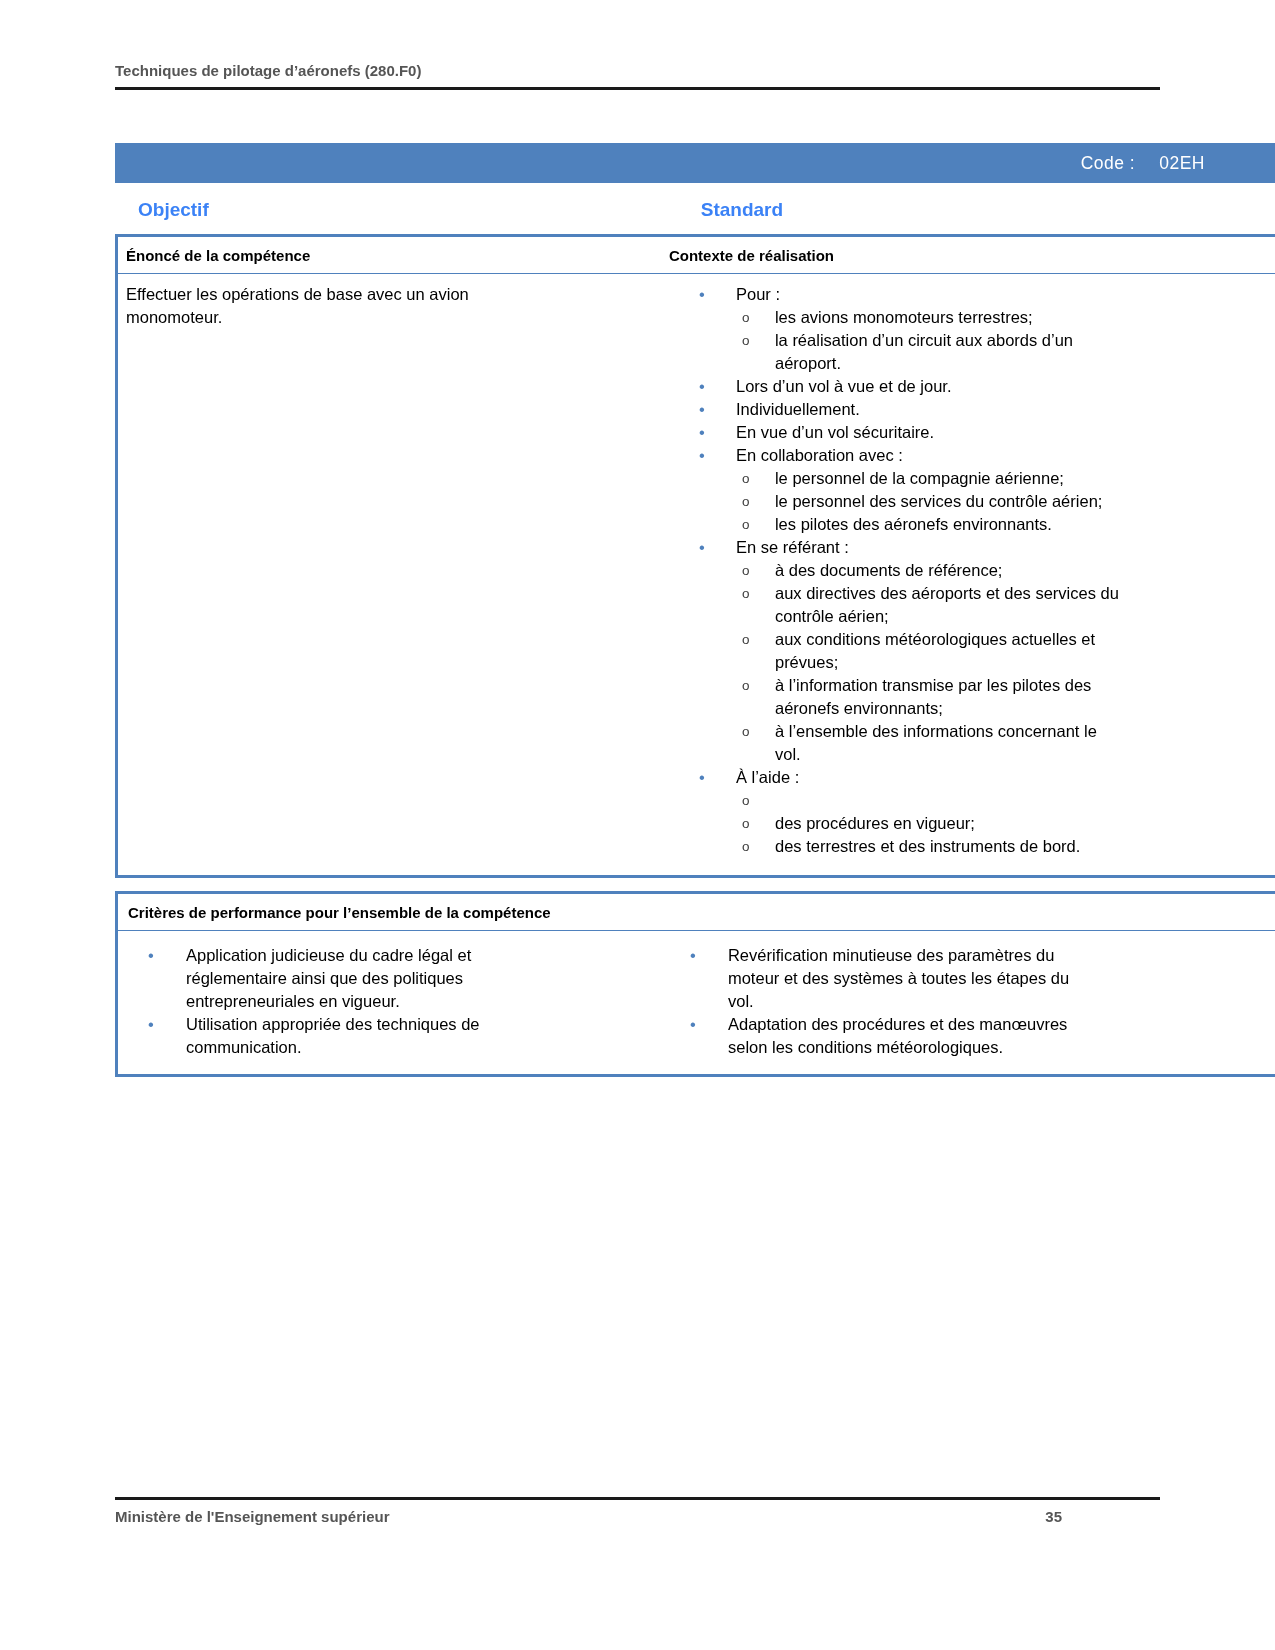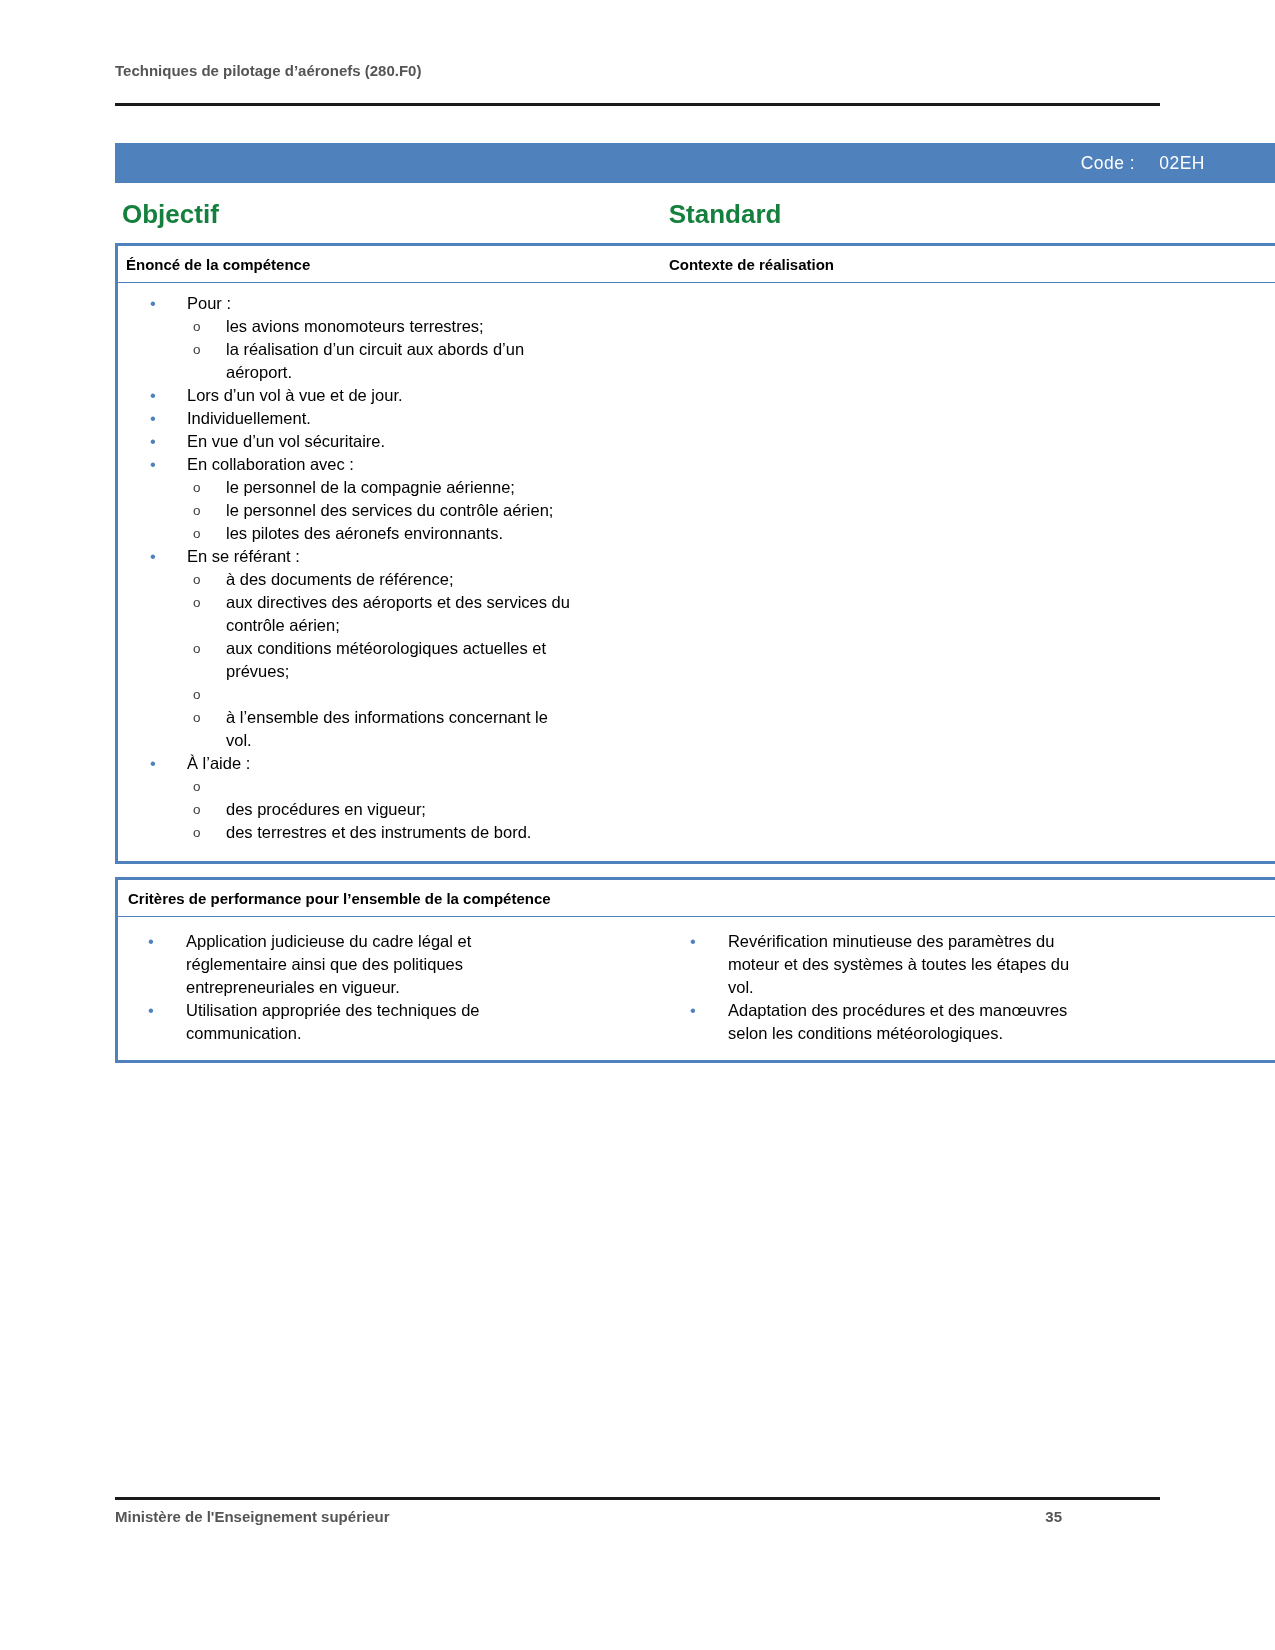--- a/index.html
+++ b/index.html
@@ -8,38 +8,38 @@
     background: #ffffff;
     font-family: "Liberation Sans", sans-serif;
     color: #000000;
     -webkit-font-smoothing: antialiased;
   }
   .page { position: relative; width: 1275px; height: 1650px; background: #ffffff; overflow: hidden; }
 
   
   .doc-header {
     position: absolute; top: 62px; left: 115px; width: 1045px;
-    border-bottom: 3px solid #1a1a1a; padding-bottom: 24px;
+    border-bottom: 3px solid #1a1a1a; padding-bottom: 8px;
     font-size: 15px; font-weight: bold; color: #555555;
   }
 
   .content { position: absolute; top: 143px; left: 115px; width: 1174px; }
 
   
   .code-banner {
     height: 40px; background: #4f81bd; color: #ffffff;
     font-size: 17.5px; letter-spacing: 0.5px;
     display: flex; align-items: center; justify-content: flex-end;
     padding-right: 84px; box-sizing: border-box;
   }
   .code-label { margin-right: 24px; }
 
   
   .col-titles { display: flex; margin-top: 16px; }
-  .col-title { font-size: 26px; font-weight: bold; color: #15803d; }
+  .col-title { font-size: 19px; font-weight: bold; color: #3b82f6; margin-left: 16px; }
   .col-left { width: 47%; padding-left: 7px; box-sizing: border-box; }
   .col-right { flex: 1; padding-left: 2px; }
 
   
   .tbl { border: 3px solid #4f81bd; margin-top: 13px; font-size: 16.5px; line-height: 23px; background: #ffffff; }
   .tbl-head { display: flex; border-bottom: 1px solid #4f81bd; padding: 7px 0 6px; }
   .hd { font-weight: bold; font-size: 15px; }
   .tbl-head .cell-l { width: 47%; padding: 0 8px; box-sizing: border-box; }
   .tbl-head .cell-r { flex: 1; padding: 0 2px; }
   .tbl-head.single { display: block; padding: 7px 10px 6px; }
@@ -97,20 +97,23 @@
       <div class="col-title col-left">Objectif</div>
       <div class="col-title col-right">Standard</div>
     </div>
 
     <div class="tbl competence">
       <div class="tbl-head">
         <div class="cell-l hd">Énoncé de la compétence</div>
         <div class="cell-r hd">Contexte de réalisation</div>
       </div>
       <div class="tbl-body">
+        <div class="cell-l">
+          <p class="enonce">Effectuer les opérations de base avec un avion monomoteur.</p>
+        </div>
         <div class="cell-r">
           <ul class="blist ctx">
             <li class="li l1">
                 <span class="mk">•</span>
                 <span class="tx">Pour :</span>
               </li>
             <li class="li l2">
                 <span class="mk">o</span>
                 <span class="tx">les avions monomoteurs terrestres;</span>
               </li>
@@ -157,20 +160,21 @@
             <li class="li l2">
                 <span class="mk">o</span>
                 <span class="tx">aux directives des aéroports et des services du contrôle aérien;</span>
               </li>
             <li class="li l2">
                 <span class="mk">o</span>
                 <span class="tx">aux conditions météorologiques actuelles et prévues;</span>
               </li>
             <li class="li l2">
                 <span class="mk">o</span>
+                <span class="tx">à l’information transmise par les pilotes des aéronefs environnants;</span>
               </li>
             <li class="li l2">
                 <span class="mk">o</span>
                 <span class="tx">à l’ensemble des informations concernant le vol.</span>
               </li>
             <li class="li l1">
                 <span class="mk">•</span>
                 <span class="tx">À l’aide :</span>
               </li>
             <li class="li l2">

